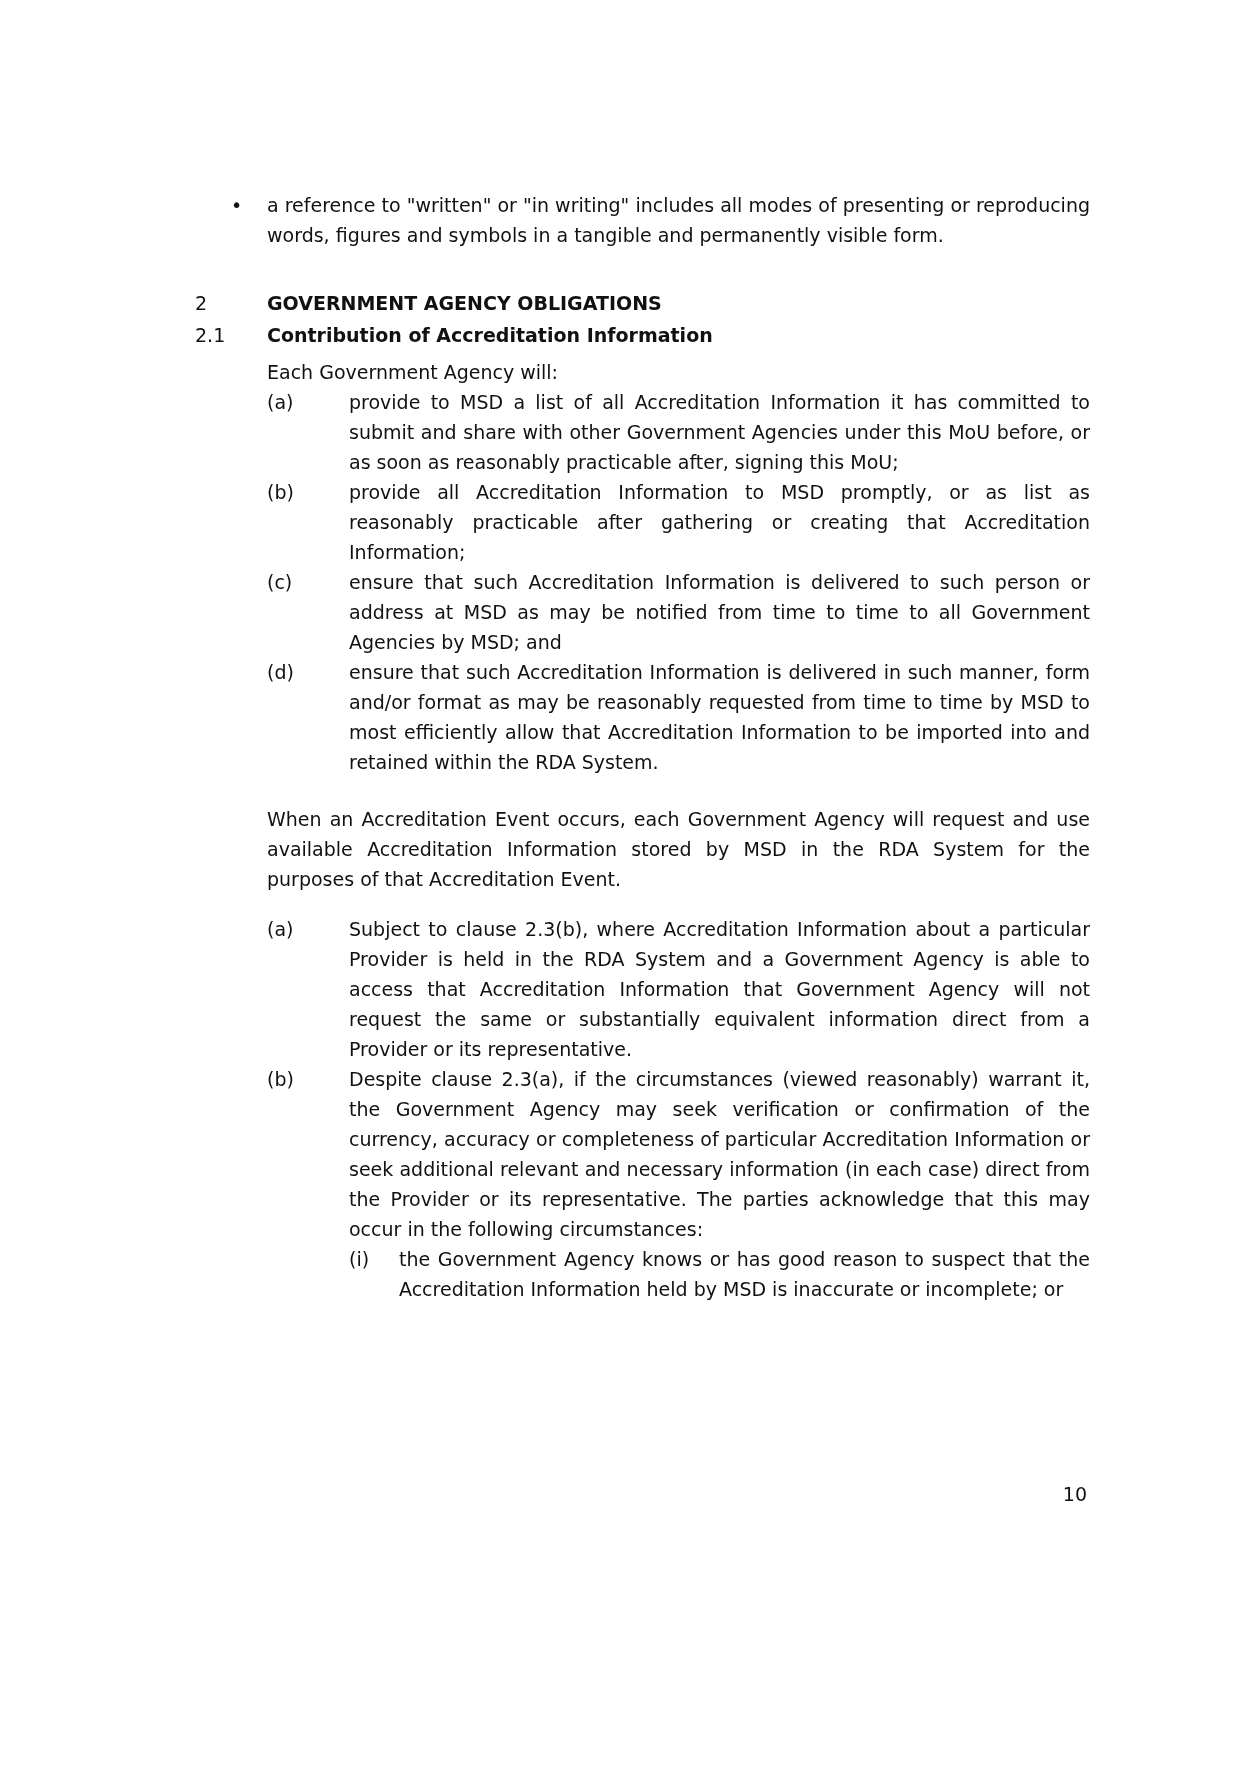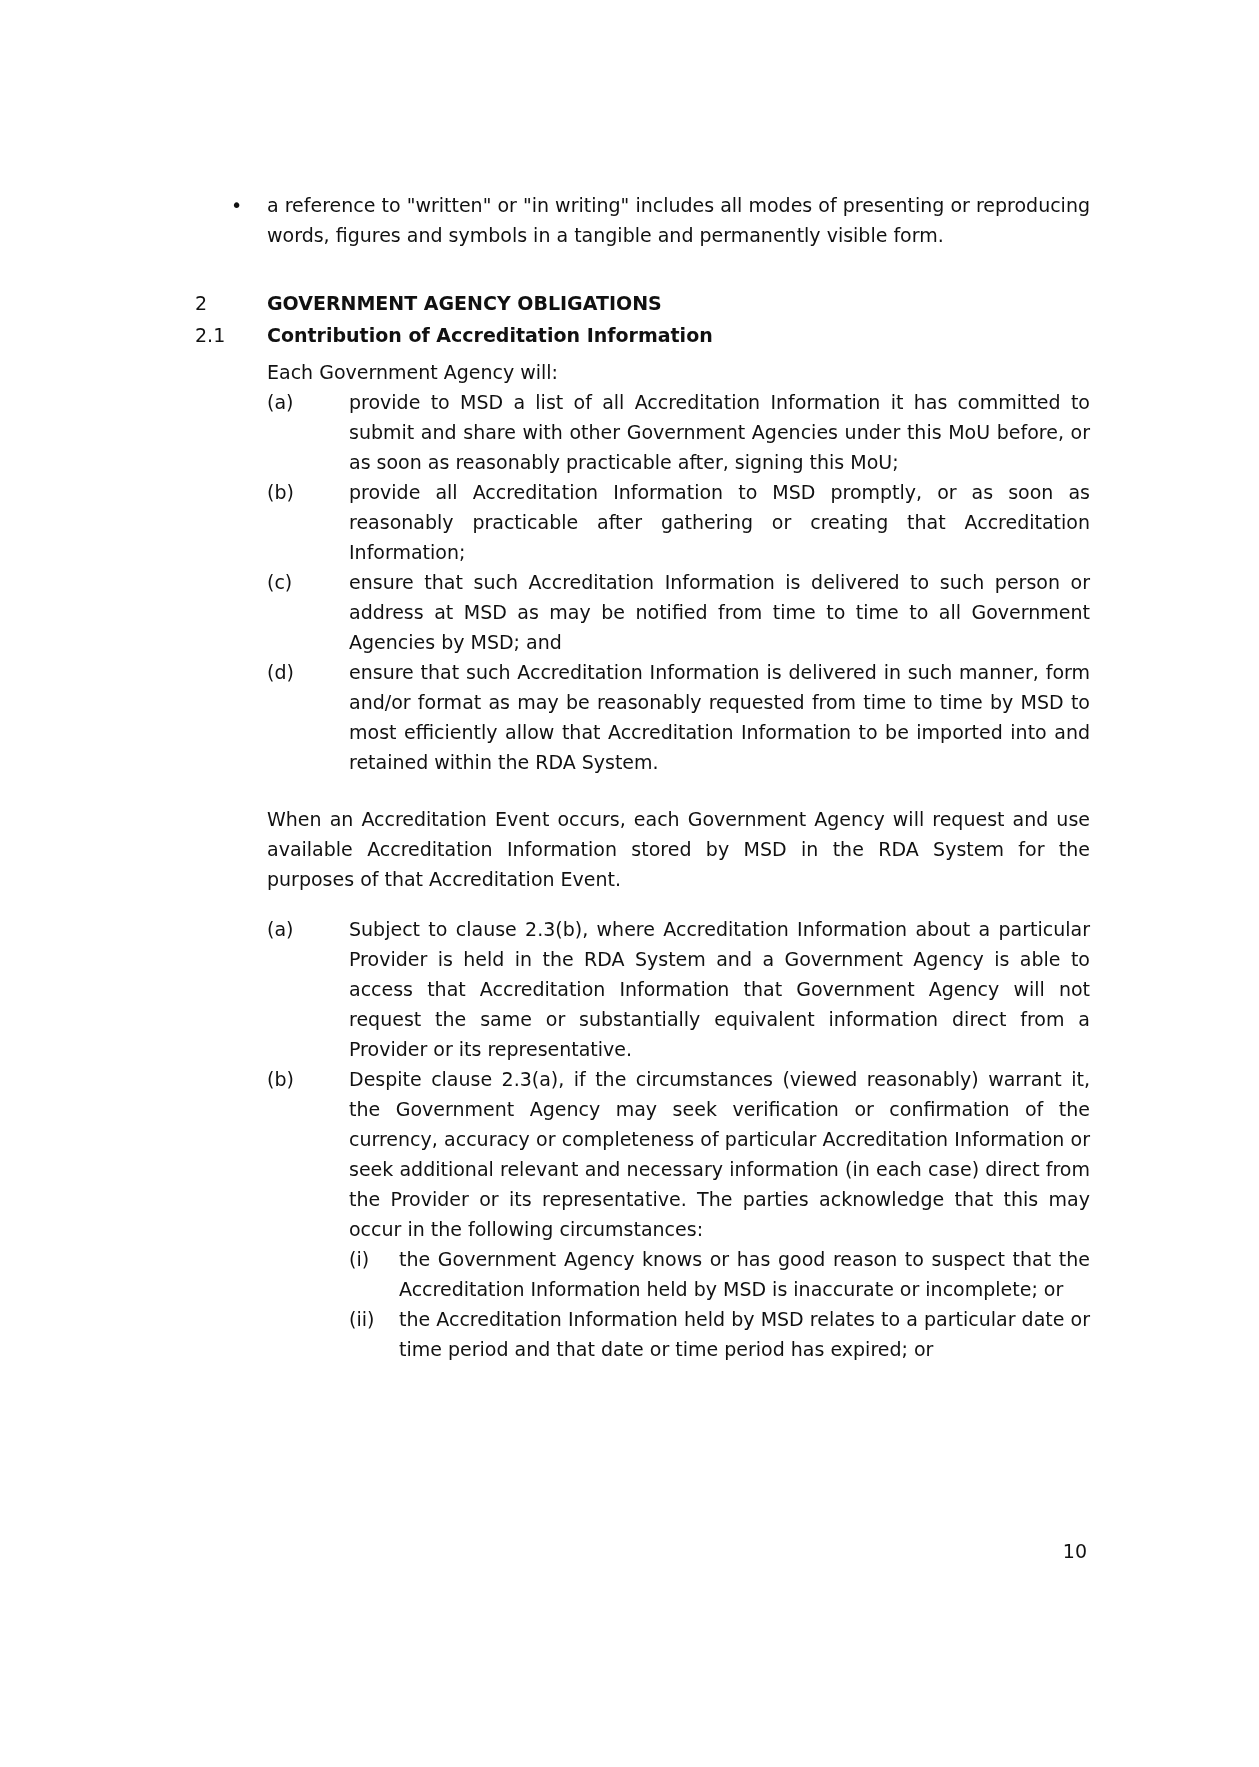--- a/index.html
+++ b/index.html
@@ -44,21 +44,21 @@
   .item { display: flex; }
   .item-marker { width: 82px; flex: 0 0 82px; }
   .item-body { flex: 1; text-align: justify; }
   
   .subitem { display: flex; }
   .sub-marker { width: 50px; flex: 0 0 50px; }
   .sub-body { flex: 1; text-align: justify; }
   
   .page-number {
     position: absolute;
-    top: 1536px;
+    top: 1479px;
     right: 172px;
     font-size: 19px;
     color: #111111;
   }
 </style>
 </head>
 <body>
 
 <div class="page">
   <div class="content">
@@ -82,21 +82,21 @@
 
     <div class="body-block">
       <div class="intro">Each Government Agency will:</div>
       <div class="list">
         <div class="item">
           <div class="item-marker">(a)</div>
           <div class="item-body">provide to MSD a list of all Accreditation Information it has committed to submit and share with other Government Agencies under this MoU before, or as soon as reasonably practicable after, signing this MoU;</div>
         </div>
         <div class="item">
           <div class="item-marker">(b)</div>
-          <div class="item-body">provide all Accreditation Information to MSD promptly, or as soon as reasonably practicable after gathering or creating that Accreditation Information;</div>
+          <div class="item-body">provide all Accreditation Information to MSD promptly, or as list as reasonably practicable after gathering or creating that Accreditation Information;</div>
         </div>
         <div class="item">
           <div class="item-marker">(c)</div>
           <div class="item-body">ensure that such Accreditation Information is delivered to such person or address at MSD as may be notified from time to time to all Government Agencies by MSD; and</div>
         </div>
         <div class="item">
           <div class="item-marker">(d)</div>
           <div class="item-body">ensure that such Accreditation Information is delivered in such manner, form and/or format as may be reasonably requested from time to time by MSD to most efficiently allow that Accreditation Information to be imported into and retained within the RDA System.</div>
         </div>
       </div>
@@ -115,24 +115,20 @@
           <div class="item-body">Subject to clause 2.3(b), where Accreditation Information about a particular Provider is held in the RDA System and a Government Agency is able to access that Accreditation Information that Government Agency will not request the same or substantially equivalent information direct from a Provider or its representative.</div>
         </div>
         <div class="item">
           <div class="item-marker">(b)</div>
           <div class="item-body">
             <div style="text-align: justify;">Despite clause 2.3(a), if the circumstances (viewed reasonably) warrant it, the Government Agency may seek verification or confirmation of the currency, accuracy or completeness of particular Accreditation Information or seek additional relevant and necessary information (in each case) direct from the Provider or its representative. The parties acknowledge that this may occur in the following circumstances:</div>
             <div class="subitem">
               <div class="sub-marker">(i)</div>
               <div class="sub-body">the Government Agency knows or has good reason to suspect that the Accreditation Information held by MSD is inaccurate or incomplete; or</div>
             </div>
-            <div class="subitem">
-              <div class="sub-marker">(ii)</div>
-              <div class="sub-body">the Accreditation Information held by MSD relates to a particular date or time period and that date or time period has expired; or</div>
-            </div>
           </div>
         </div>
       </div>
     </div>
 
   </div>
 
   <div class="page-number">10</div>
 </div>
 

